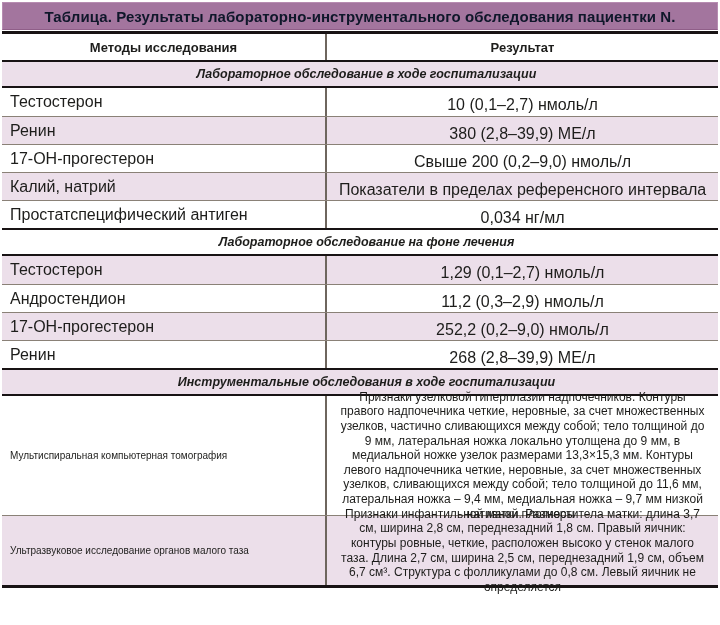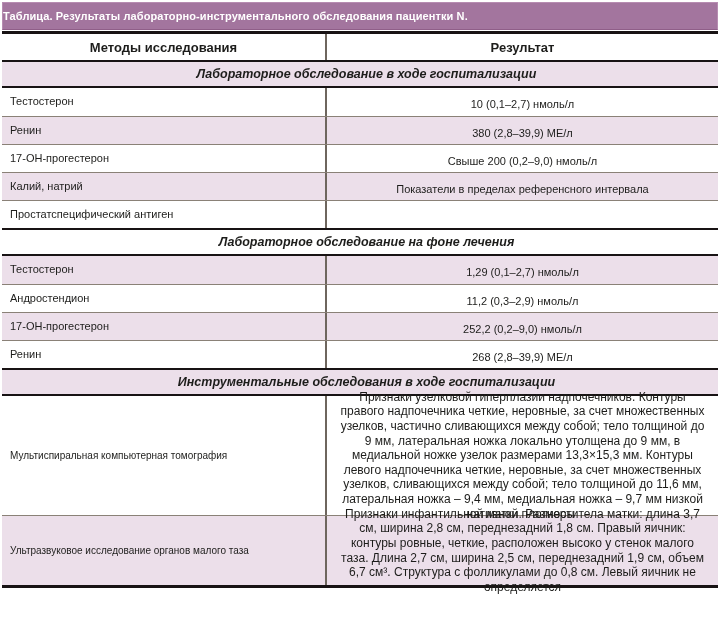--- a/index.html
+++ b/index.html
@@ -15,23 +15,24 @@
     overflow: hidden;
   }
 
   .title-bar {
     height: 28px;
     background: #a3759e;
     border: 1px solid #b78cb1;
     border-bottom-color: #8f5e88;
     display: flex;
     align-items: center;
-    color: #ffffff;
+    justify-content: center;
+    color: #0f172a;
     font-weight: bold;
-    font-size: 11px;
+    font-size: 15px;
     letter-spacing: 0.1px;
   }
 
   .hline-thick { height: 3px; background: #181314; margin-top: 1px; }
   .hline-med   { height: 2px; background: #181314; }
   .hline-bottom{ height: 3px; background: #181314; }
 
   .trow { display: flex; width: 100%; }
 
   .header-row { height: 26px; background: #ffffff; }
@@ -46,21 +47,21 @@
     height: 24px;
     display: flex; align-items: center; justify-content: center;
     font-weight: bold; font-style: italic; font-size: 12.5px; padding-left: 13px;
   }
   .pink { background: #ecdfea; }
   .white { background: #ffffff; }
 
   .rows-group .row { display: flex; height: 28px; }
   .rows-group .row + .row { border-top: 1px solid #8a8177; }
 
-  .cell { font-size: 11px; }
+  .cell { font-size: 16px; }
   .cell.method {
     width: 325px;
     border-right: 2px solid #6e665e;
     display: flex; align-items: center;
     padding-left: 8px; padding-right: 6px;
     line-height: 13.5px;
   }
   .cell.result {
     flex: 1;
     display: flex; align-items: center; justify-content: center;
@@ -112,20 +113,21 @@
     <div class="row white">
       <div class="cell method">17-ОН-прогестерон</div>
       <div class="cell result">Свыше 200 (0,2–9,0) нмоль/л</div>
     </div>
     <div class="row pink">
       <div class="cell method">Калий, натрий</div>
       <div class="cell result">Показатели в пределах референсного интервала</div>
     </div>
     <div class="row white">
       <div class="cell method">Простатспецифический антиген</div>
+      <div class="cell result">0,034 нг/мл</div>
     </div>
   </div>
 
   <div class="hline-med"></div>
 
   <div class="section-header white">Лабораторное обследование на фоне лечения</div>
 
   <div class="hline-med"></div>
 
   <div class="rows-group">

